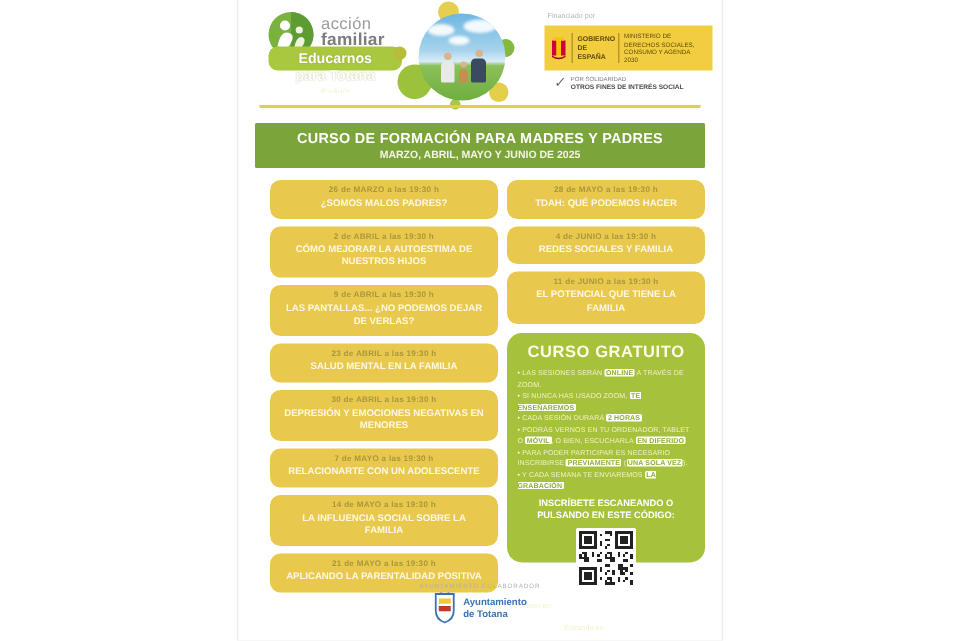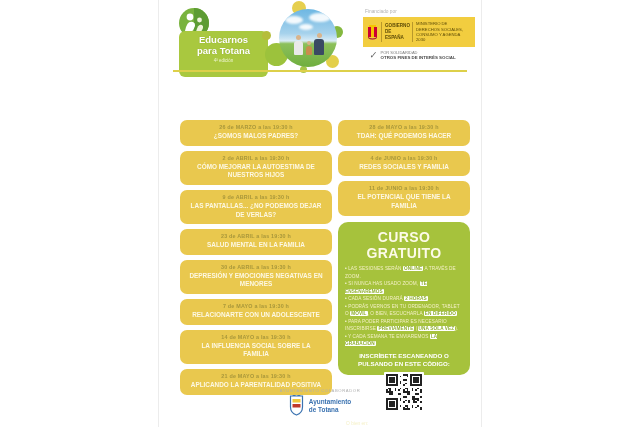--- a/index.html
+++ b/index.html
@@ -12,21 +12,21 @@
     position:absolute;left:159px;top:0;width:322px;height:427px;background:#fff;
     box-shadow:0 0 0 1px #ececec;
   }
   
   .logo-wrap{position:absolute;left:19px;top:7px;display:flex;gap:4px;align-items:flex-start;}
   .logo-circle{width:32px;height:32px;flex:0 0 auto;}
   .logo-text{line-height:1.02;padding-top:4px;}
   .logo-text .l1{font-size:11px;color:#9a9a9a;letter-spacing:.3px;}
   .logo-text .l2{font-size:11.5px;color:#7d7d7d;font-weight:bold;letter-spacing:.2px;}
   .edu-badge{
-    position:absolute;left:20px;top:31px;width:89px;height:46px;background:#a9c83f;
+    position:absolute;left:20px;top:31px;width:89px;height:16px;background:#a9c83f;
     border-radius:6px;color:#fff;text-align:center;padding-top:3px;box-sizing:border-box;
   }
   .edu-badge .b1,.edu-badge .b2{font-size:9.5px;font-weight:bold;line-height:1.2;text-shadow:0 0 1px rgba(120,140,30,.6);}
   .edu-badge .b3{font-size:4.5px;color:#edf4cf;margin-top:1px;}
   
   .dot{position:absolute;border-radius:50%;}
   .photo-circle{
     position:absolute;left:120px;top:9px;width:58px;height:58px;border-radius:50%;overflow:hidden;
     background:linear-gradient(#6db7e3 0%,#a6d2ec 42%,#d9ecf6 55%,#8cc05a 60%,#6fae3f 100%);
   }
@@ -62,21 +62,21 @@
   .session-box{
     background:#e9c84e;border-radius:7px;padding:4px 9px 5px;text-align:center;box-sizing:border-box;
   }
   .session-date{font-size:5.4px;font-weight:bold;color:#a8973b;letter-spacing:.2px;}
   .session-topic{font-size:6.4px;font-weight:bold;color:#fdf8e3;margin-top:2px;line-height:1.35;}
   
   .info-box{
     position:absolute;left:179px;top:222px;width:132px;height:153px;background:#a6c23c;
     border-radius:10px;padding:7px 7px 6px;box-sizing:border-box;color:#f4f0c6;
   }
-  .info-title{font-size:14px;font-weight:bold;text-align:center;color:#fdfbe8;letter-spacing:.4px;}
+  .info-title{font-size:11px;font-weight:bold;text-align:center;color:#fdfbe8;letter-spacing:.4px;}
   .bullets{margin-top:4px;}
   .bullet{font-size:4.7px;line-height:1.6;letter-spacing:.1px;}
   .bullet .bdot{color:#fdfbe8;}
   .bullet .hl{background:#ffffff;color:#8fae2e;font-weight:bold;padding:0 1px;border-radius:1px;}
   .info-cta{font-size:6.2px;font-weight:bold;color:#fff;text-align:center;margin-top:4px;line-height:1.4;}
   .qr-wrap{display:flex;justify-content:center;margin-top:3px;}
   .qr-tile{background:#fff;padding:2px;border-radius:1px;cursor:pointer;}
   .alt-lines{margin-top:4px;text-align:center;font-size:4.8px;line-height:1.6;}
   .alt-lines .url{color:#fff;font-weight:bold;text-decoration:underline;cursor:pointer;}
   .alt-lines .contact{color:#fff;font-weight:bold;cursor:pointer;}
@@ -92,20 +92,24 @@
 
   <div class="logo-wrap">
     <svg class="logo-circle" viewBox="0 0 32 32">
       <circle cx="16" cy="16" r="15" fill="#79b33e"></circle>
       <path d="M16 1 A15 15 0 0 1 16 31 Z" fill="#5d9c33"></path>
       <circle cx="12" cy="10" r="3.4" fill="#fff"></circle>
       <path d="M7 24 Q9 13 15 15 Q20 17 13 26 Z" fill="#fff"></path>
       <circle cx="21.5" cy="13" r="2.4" fill="#eef4da"></circle>
       <path d="M18 25 Q20 16 24 18 Q27 20 22 26 Z" fill="#eef4da"></path>
     </svg>
+    <div class="logo-text">
+      <div class="l1">acción</div>
+      <div class="l2">familiar</div>
+    </div>
   </div>
 
   <div class="edu-badge">
     <div class="b1">Educarnos</div>
     <div class="b2">para Totana</div>
     <div class="b3">4ª edición</div>
   </div>
 
   <div class="dot" style="left:103px;top:31px;width:9px;height:9px;background:#b5bd3a;"></div>
   <div class="dot" style="left:106px;top:43px;width:23px;height:23px;background:#9cc23c;"></div>
@@ -149,20 +153,24 @@
   <div class="solidaria">
     <span class="check">✓</span>
     <span>
       <div class="sol-t1">POR SOLIDARIDAD</div>
       <div class="sol-t2">OTROS FINES DE INTERÉS SOCIAL</div>
     </span>
   </div>
 
   <div class="header-rule"></div>
 
+  <div class="banner">
+    <div class="t">CURSO DE FORMACIÓN PARA MADRES Y PADRES</div>
+    <div class="s">MARZO, ABRIL, MAYO Y JUNIO DE 2025</div>
+  </div>
 
   <div class="col col-left" id="col-left">
   <div class="session-box">
     <div class="session-date">26 de MARZO a las 19:30 h</div>
     <div class="session-topic">¿SOMOS MALOS PADRES?</div>
   </div>
 
   <div class="session-box">
     <div class="session-date">2 de ABRIL a las 19:30 h</div>
     <div class="session-topic">CÓMO MEJORAR LA AUTOESTIMA DE NUESTROS HIJOS</div>

